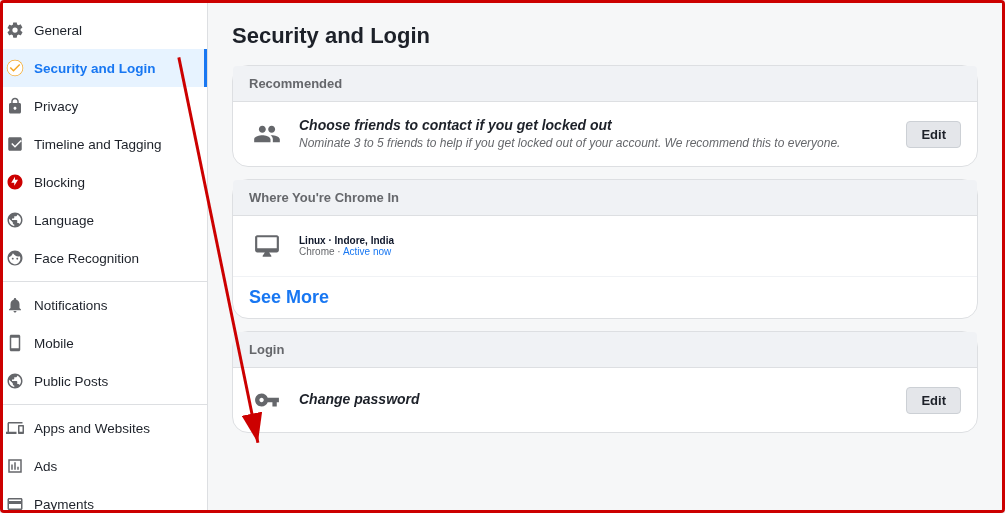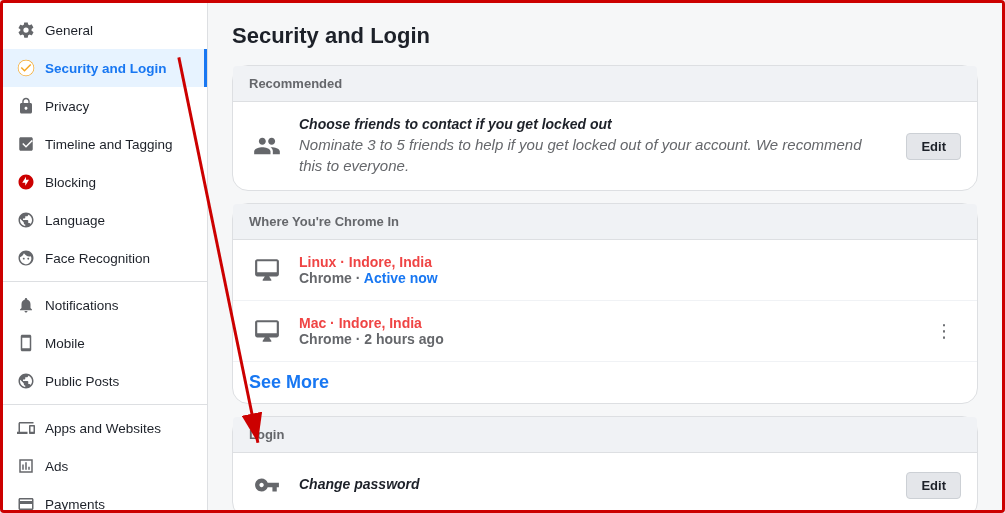--- a/index.html
+++ b/index.html
@@ -27,21 +27,21 @@
       width: 205px;
       background: #fff;
       border-right: 1px solid #dddfe2;
       padding: 8px 0;
       flex-shrink: 0;
       overflow-y: auto;
     }
     .sidebar-item {
       display: flex;
       align-items: center;
-      padding: 8px 12px;
+      padding: 8px 1px;
       cursor: pointer;
       color: #1d2129;
       font-size: 13.5px;
       border-radius: 0;
       position: relative;
     }
     .sidebar-item.active {
       background: #e7f3ff;
       color: #1877f2;
       font-weight: 600;
@@ -116,21 +116,21 @@
       flex: 1;
       font-style: italic;
     }
     .item-title {
       font-size: 14px;
       font-weight: 600;
       color: #1d2129;
       margin-bottom: 2px;
     }
     .item-desc {
-      font-size: 15px;
+      font-size: 12px;
       color: #65676b;
       line-height: 1.4;
     }
     .item-action {
       margin-left: 12px;
       padding-left: 12px;
     }
     .edit-btn {
       background: #e4e6ea;
       border: 1px solid #ccd0d5;
@@ -154,28 +154,27 @@
       display: flex;
       align-items: center;
       justify-content: center;
       margin-right: 14px;
       color: #65676b;
       font-size: 22px;
       flex-shrink: 0;
     }
     .login-info { flex: 1; }
     .login-device {
-      font-size: 14px;
-      font-weight: 600;
-      color: #ef4444;
+      font-size: 10px;
+      font-weight: 600;
+      color: #0f172a;
     }
     .login-meta {
-      font-size: 14px;
-      color: #65676b;
-      font-weight: bold;
+      font-size: 10px;
+      color: #65676b;
     }
     .active-now { color: #1877f2; }
     .login-more {
       color: #65676b;
       cursor: pointer;
       font-size: 18px;
       padding: 4px 8px;
     }
     .see-more-row {
       padding: 10px 16px;
@@ -348,32 +347,20 @@
           <div class="login-icon">
             <svg width="26" height="26" viewBox="0 0 24 24" fill="#65676b">
               <path d="M21 2H3c-1.1 0-2 .9-2 2v12c0 1.1.9 2 2 2h7l-2 3v1h8v-1l-2-3h7c1.1 0 2-.9 2-2V4c0-1.1-.9-2-2-2zm0 12H3V4h18v10z"></path>
             </svg>
           </div>
           <div class="login-info">
             <div class="login-device">Linux · Indore, India</div>
             <div class="login-meta">Chrome · <span class="active-now">Active now</span></div>
           </div>
         </div>
-        <div class="login-entry">
-          <div class="login-icon">
-            <svg width="26" height="26" viewBox="0 0 24 24" fill="#65676b">
-              <path d="M21 2H3c-1.1 0-2 .9-2 2v12c0 1.1.9 2 2 2h7l-2 3v1h8v-1l-2-3h7c1.1 0 2-.9 2-2V4c0-1.1-.9-2-2-2zm0 12H3V4h18v10z"></path>
-            </svg>
-          </div>
-          <div class="login-info">
-            <div class="login-device">Mac · Indore, India</div>
-            <div class="login-meta">Chrome · 2 hours ago</div>
-          </div>
-          <div class="login-more">⋮</div>
-        </div>
         <div class="see-more-row">
           <a class="see-more-link" href="#">See More</a>
         </div>
       </div>
       <div class="section-card">
         <div class="section-header">Login</div>
         <div class="section-item">
           <div class="item-icon">
             <svg width="26" height="26" viewBox="0 0 24 24" fill="#65676b">
               <path d="M12.65 10C11.83 7.67 9.61 6 7 6c-3.31 0-6 2.69-6 6s2.69 6 6 6c2.61 0 4.83-1.67 5.65-4H17v4h4v-4h2v-4H12.65zM7 14c-1.1 0-2-.9-2-2s.9-2 2-2 2 .9 2 2-.9 2-2 2z"></path>

